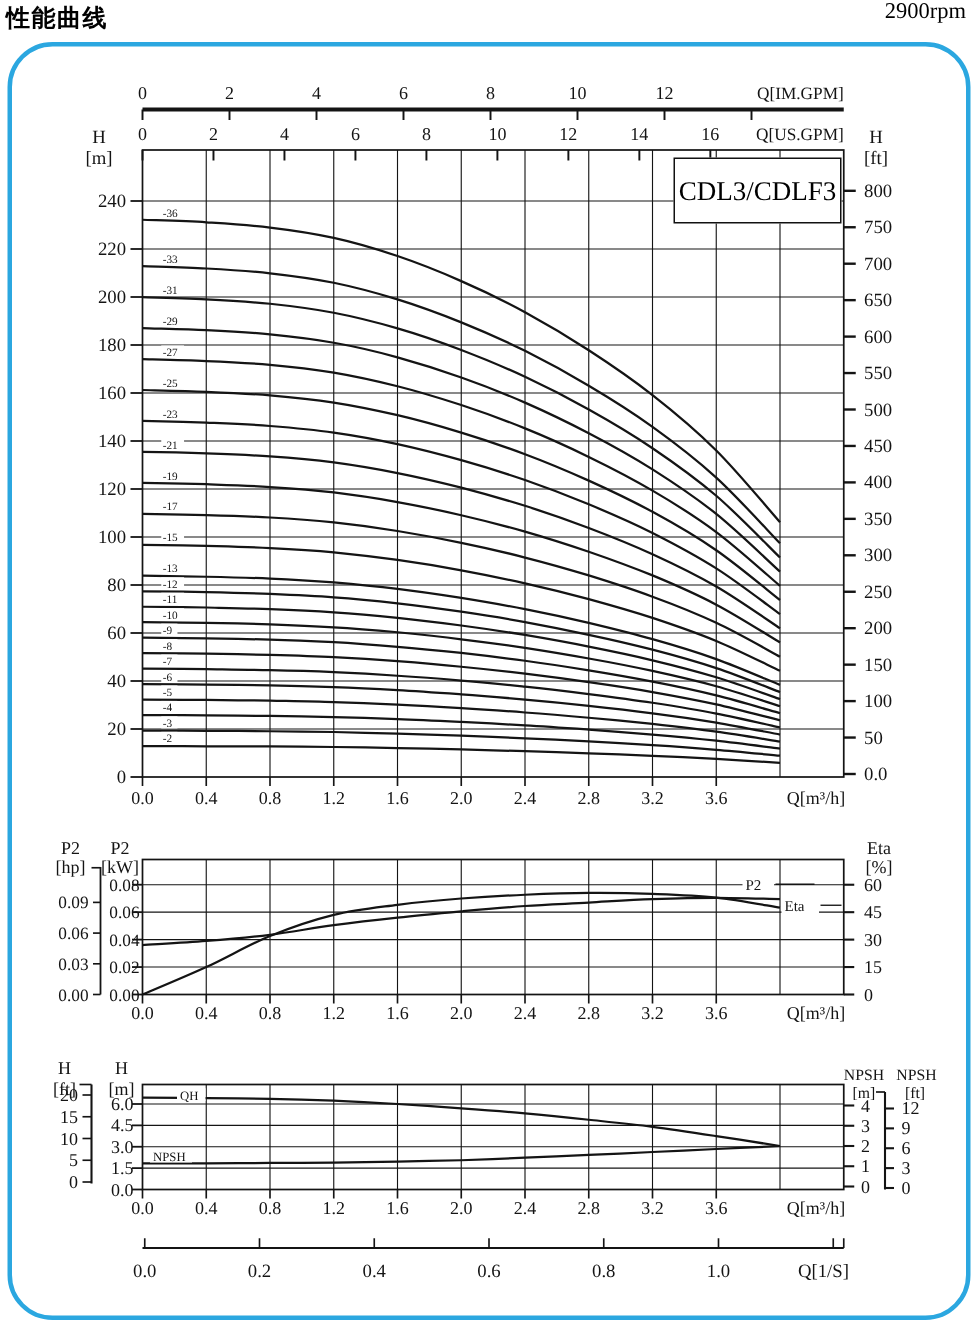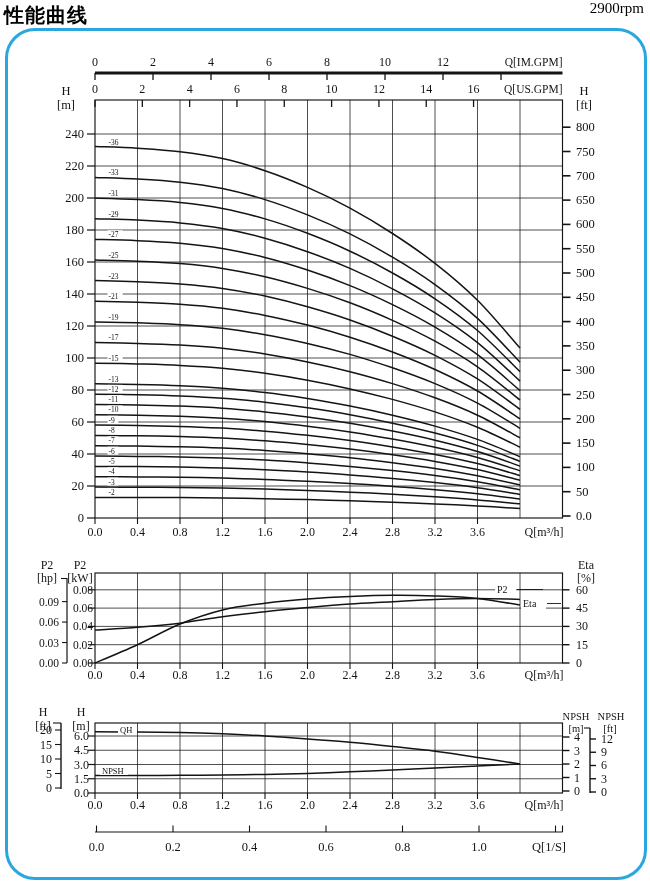--- a/index.html
+++ b/index.html
@@ -1,35 +1,36 @@
 <!DOCTYPE html>
 <html><head>
 <meta charset="utf-8">
 <style>
   html,body{margin:0;padding:0;background:#ffffff;}
   #stage{position:relative;width:650px;height:882px;background:#fff;overflow:hidden;
          font-family:"Liberation Serif",serif;}
   #frame{position:absolute;left:5px;top:28px;width:636px;height:846px;
          border:3px solid #2BA7E0;border-radius:30px;background:#fff;}
   #page-title{position:absolute;left:4px;top:2px;font-family:"Liberation Sans",sans-serif;
-         font-weight:bold;font-size:20px;color:#000;letter-spacing:1px;}
+         font-weight:bold;font-size:16px;color:#000;letter-spacing:1px;}
   #speed{position:absolute;right:6px;top:0px;font-size:15px;color:#000;}
   #model-box{position:absolute;left:449px;top:105px;width:110px;height:42px;
          border:1.4px solid #111;background:#fff;text-align:center;line-height:42px;
          font-size:18px;color:#000;z-index:3;}
   svg{position:absolute;left:0;top:0;z-index:2;}
   text{font-family:"Liberation Serif",serif;}
 </style>
 </head>
 <body>
 
 <div id="stage">
   <div id="frame"></div>
   <div id="page-title">性能曲线</div>
   <div id="speed">2900rpm</div>
+  <div id="model-box">CDL3/CDLF3</div>
   <svg id="chart" width="650" height="882" viewBox="0 0 650 882">
       <g>
         <line x1="95" y1="73" x2="562.5" y2="73" stroke="#141414" stroke-width="2.8"></line>
         <line x1="95" y1="73" x2="95" y2="80" stroke="#141414" stroke-width="1.3"></line>
         <text x="95" y="66" text-anchor="middle" font-size="12" fill="#141414">0</text>
         <line x1="153" y1="73" x2="153" y2="80" stroke="#141414" stroke-width="1.3"></line>
         <text x="153" y="66" text-anchor="middle" font-size="12" fill="#141414">2</text>
         <line x1="211" y1="73" x2="211" y2="80" stroke="#141414" stroke-width="1.3"></line>
         <text x="211" y="66" text-anchor="middle" font-size="12" fill="#141414">4</text>
         <line x1="269" y1="73" x2="269" y2="80" stroke="#141414" stroke-width="1.3"></line>

